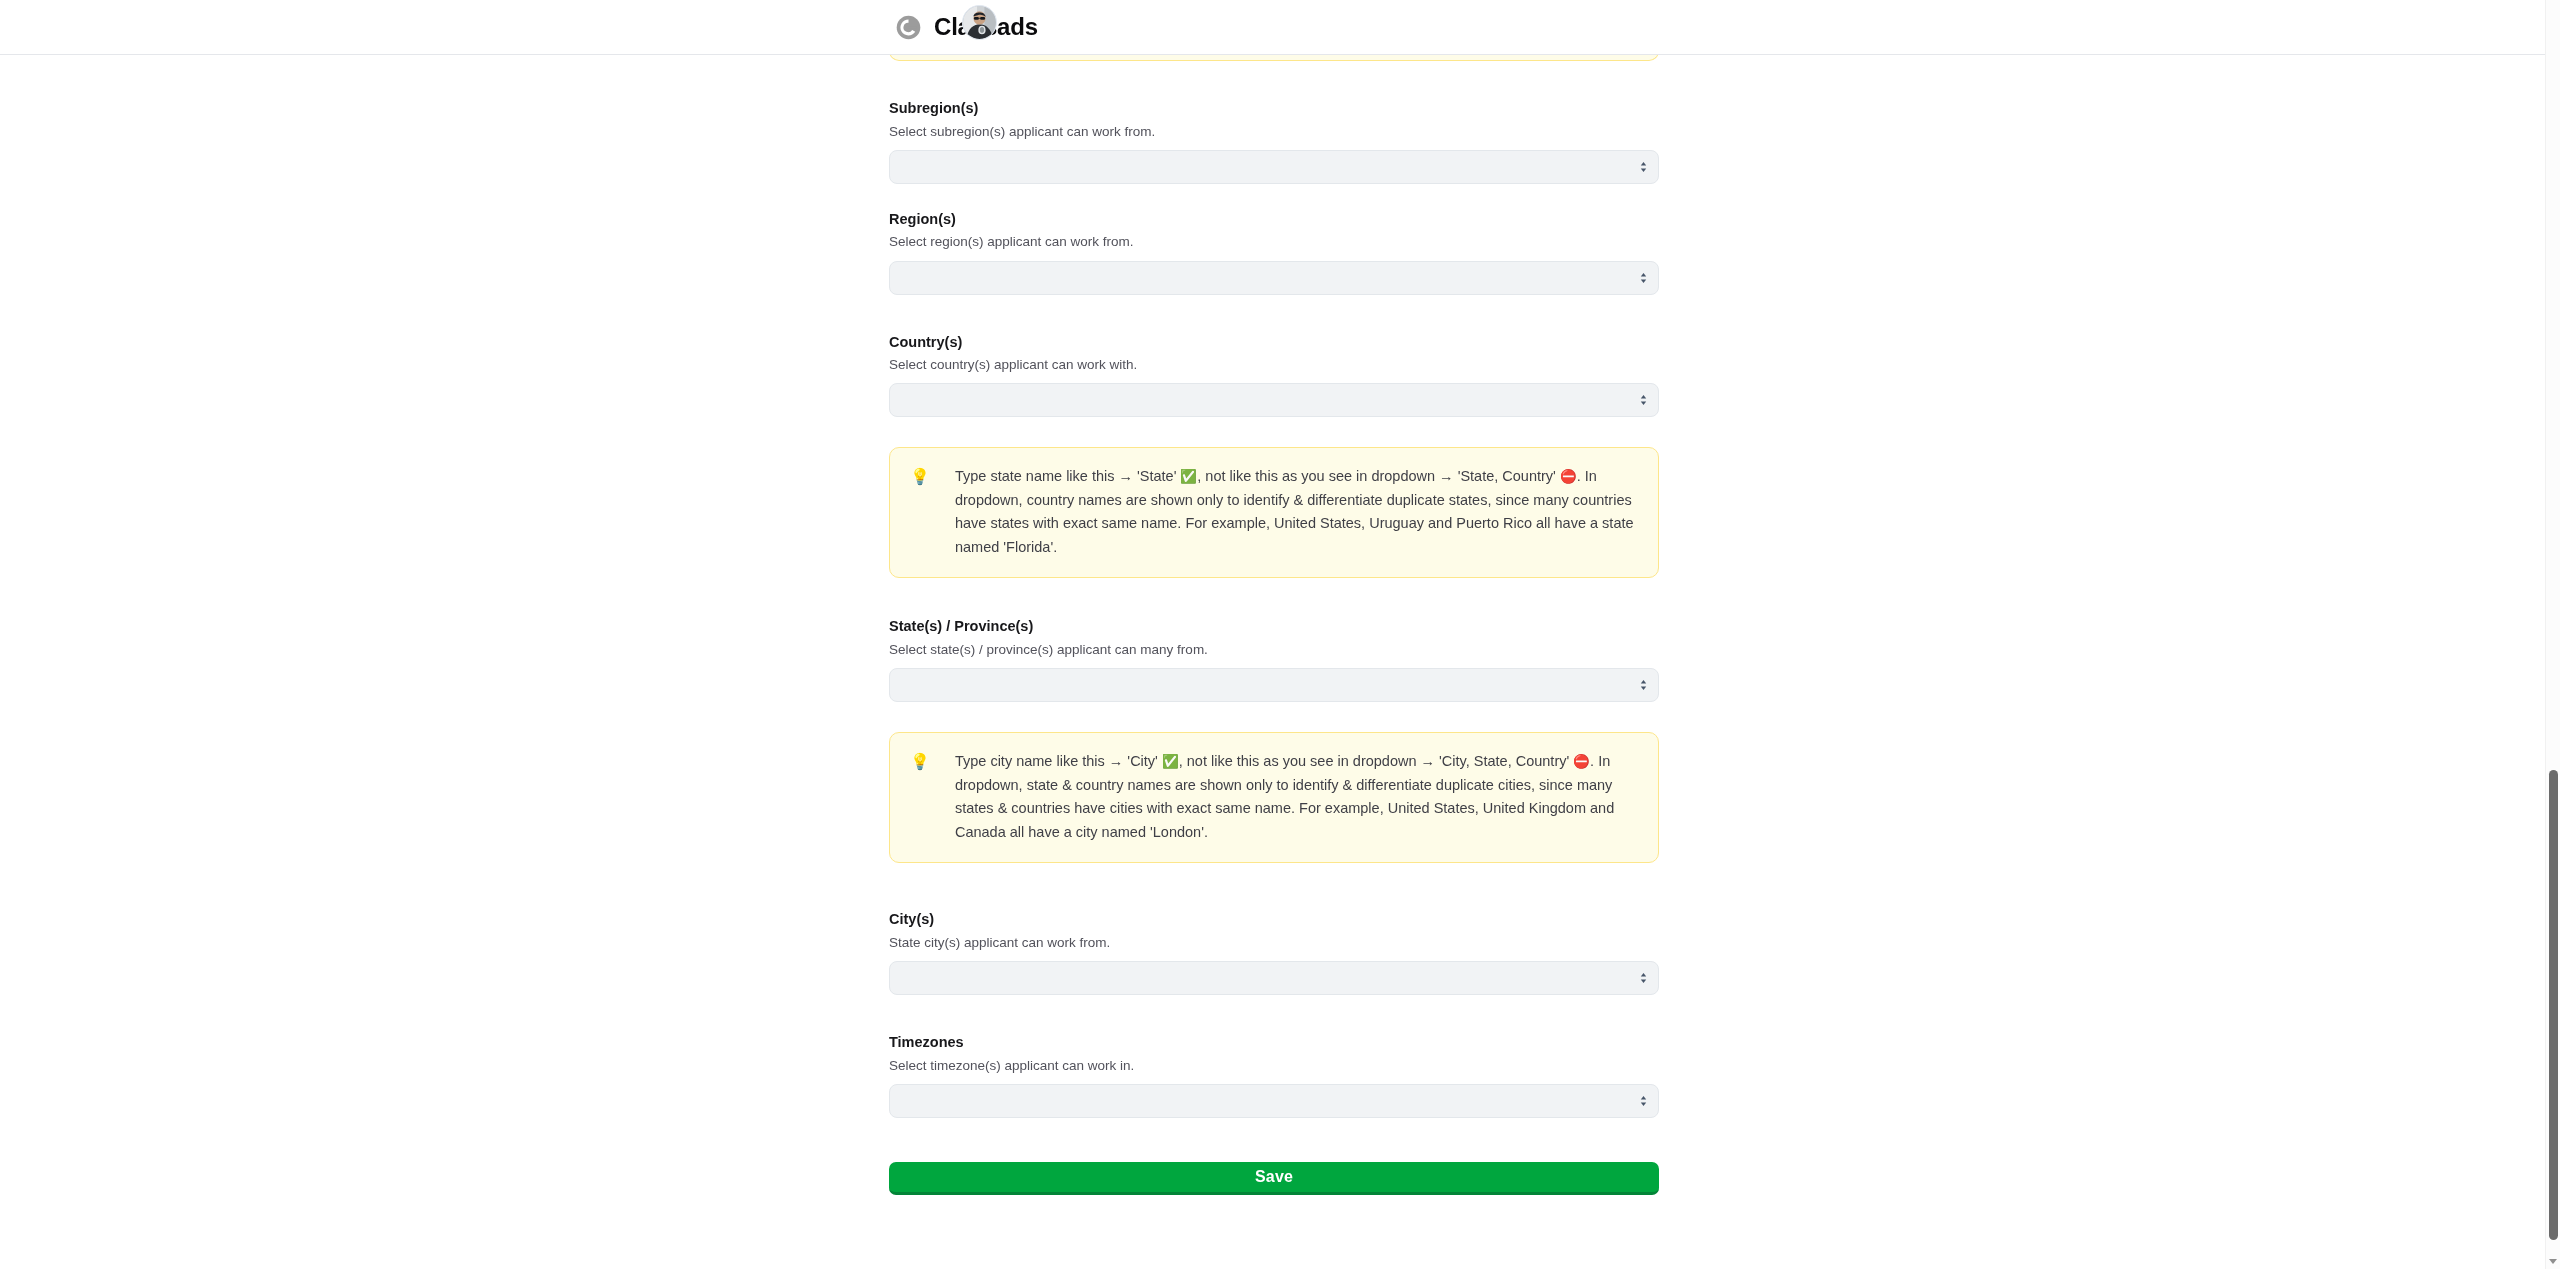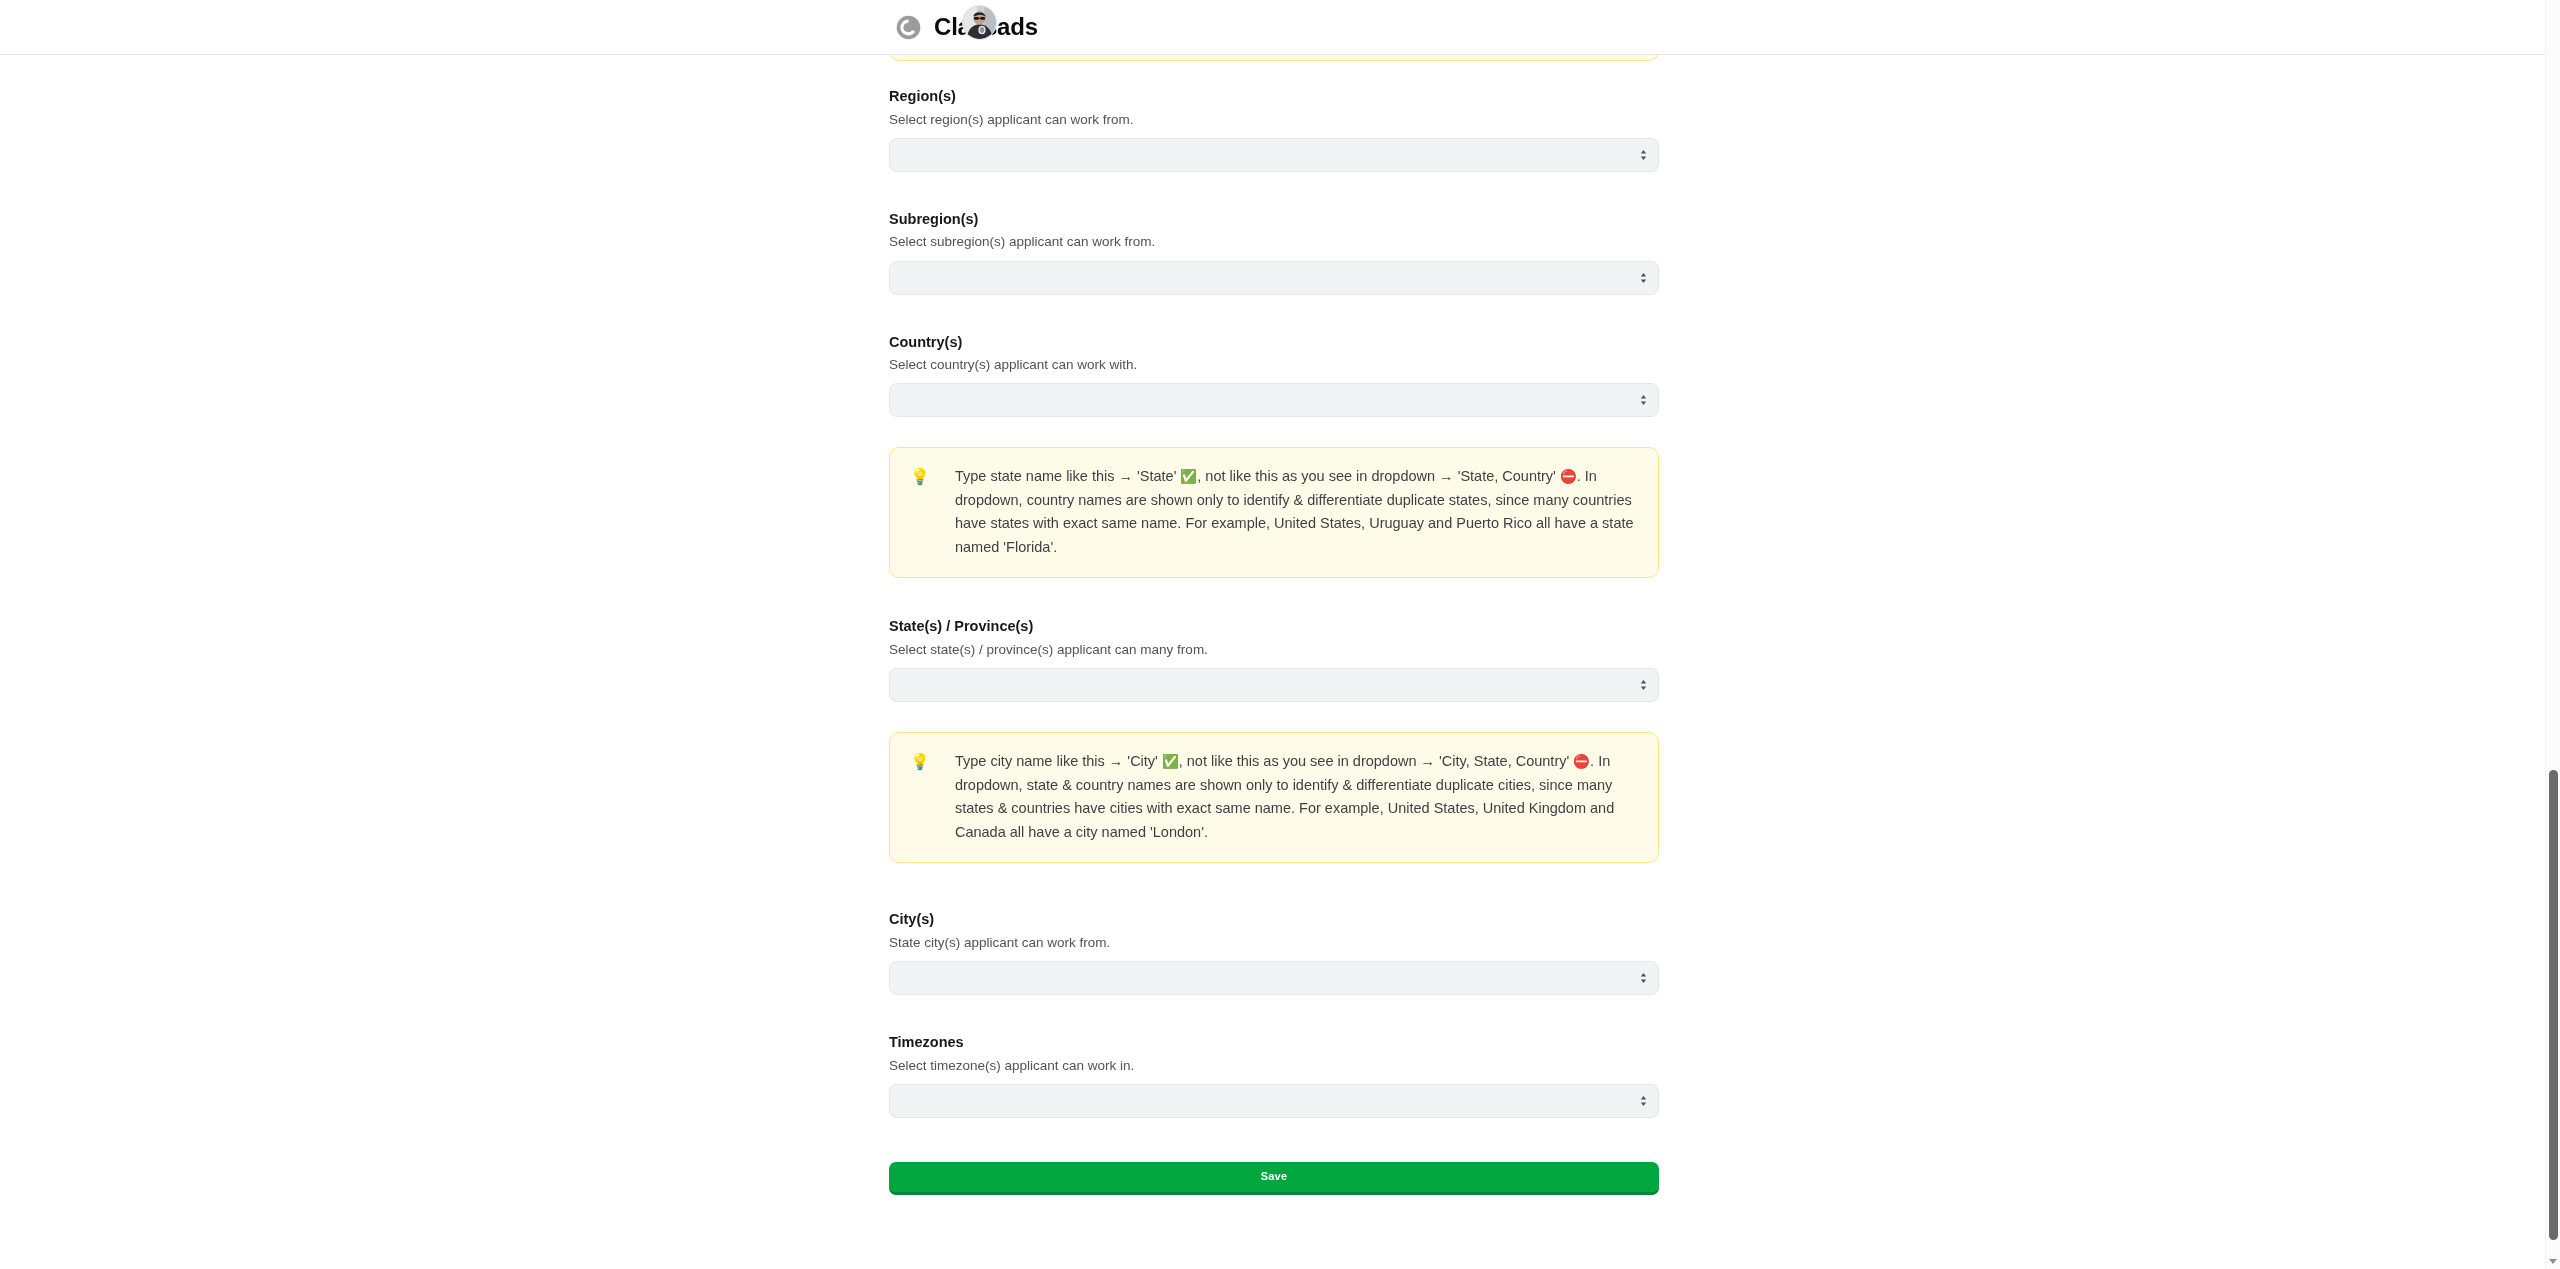--- a/index.html
+++ b/index.html
@@ -176,21 +176,21 @@
 
   .save-button {
     width: 100%;
     height: 33px;
     background: #00a63e;
     border: none;
     border-bottom: 3px solid #038437;
     border-radius: 7px;
     color: #ffffff;
     font-family: "Liberation Sans", sans-serif;
-    font-size: 11px;
+    font-size: 16px;
     font-weight: 700;
     letter-spacing: 0.2px;
     cursor: pointer;
     line-height: 1;
   }
 
   
   .scrollbar-track {
     position: absolute;
     top: 0;
@@ -264,39 +264,39 @@
 </header>
 
 <div class="page-scroll">
   <main class="form-column">
 
     <div class="tip tip--clipped">
 
       <span class="tip-text"></span>
     </div>
 
+    <div class="field">
+      <span class="field-label">Subregion(s)</span>
+      <span class="field-help">Select subregion(s) applicant can work from.</span>
+      <div class="select-wrap">
+        <select class="select-box">
+          <option></option>
+        </select>
+        <span class="select-chevrons">
+          <svg viewBox="0 0 11 16" width="11" height="16" aria-hidden="true">
+            <path d="M5.5 3.1 L8.2 6.4 L2.8 6.4 Z" fill="#475569"></path>
+            <path d="M5.5 12.9 L2.8 9.6 L8.2 9.6 Z" fill="#475569"></path>
+          </svg>
+        </span>
+      </div>
+    </div>
+
     <div class="field" style="margin-top:26px;">
       <span class="field-label">Region(s)</span>
       <span class="field-help">Select region(s) applicant can work from.</span>
-      <div class="select-wrap">
-        <select class="select-box">
-          <option></option>
-        </select>
-        <span class="select-chevrons">
-          <svg viewBox="0 0 11 16" width="11" height="16" aria-hidden="true">
-            <path d="M5.5 3.1 L8.2 6.4 L2.8 6.4 Z" fill="#475569"></path>
-            <path d="M5.5 12.9 L2.8 9.6 L8.2 9.6 Z" fill="#475569"></path>
-          </svg>
-        </span>
-      </div>
-    </div>
-
-    <div class="field">
-      <span class="field-label">Subregion(s)</span>
-      <span class="field-help">Select subregion(s) applicant can work from.</span>
       <div class="select-wrap">
         <select class="select-box">
           <option></option>
         </select>
         <span class="select-chevrons">
           <svg viewBox="0 0 11 16" width="11" height="16" aria-hidden="true">
             <path d="M5.5 3.1 L8.2 6.4 L2.8 6.4 Z" fill="#475569"></path>
             <path d="M5.5 12.9 L2.8 9.6 L8.2 9.6 Z" fill="#475569"></path>
           </svg>
         </span>

